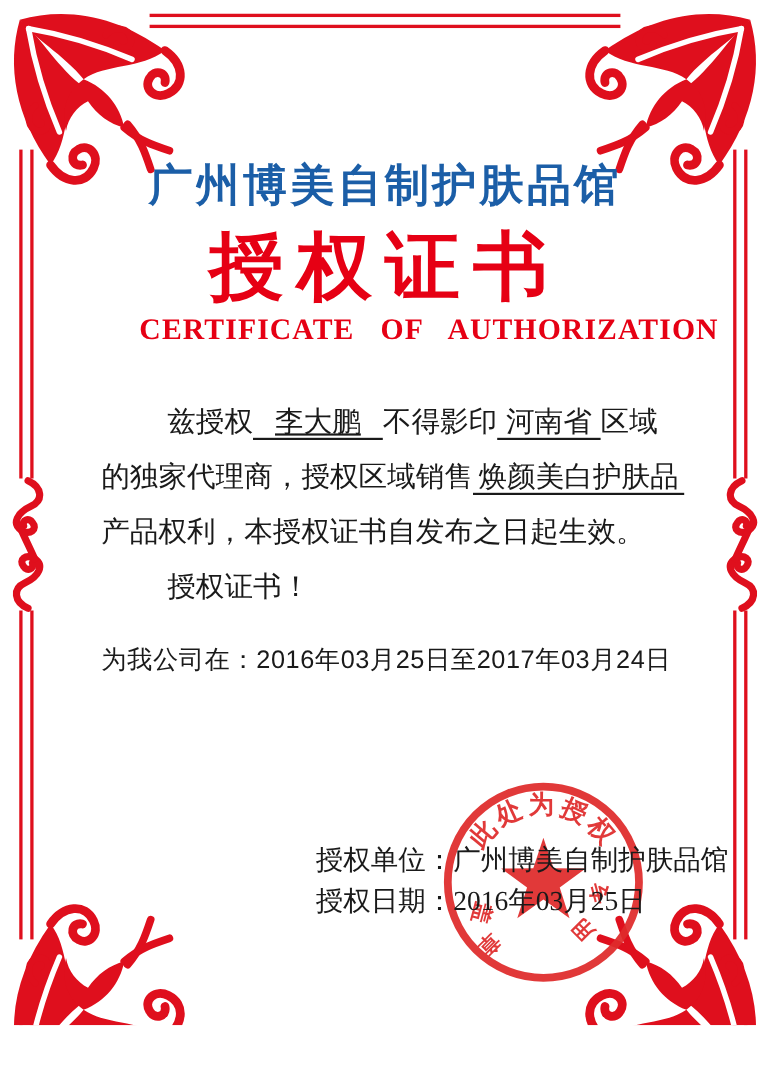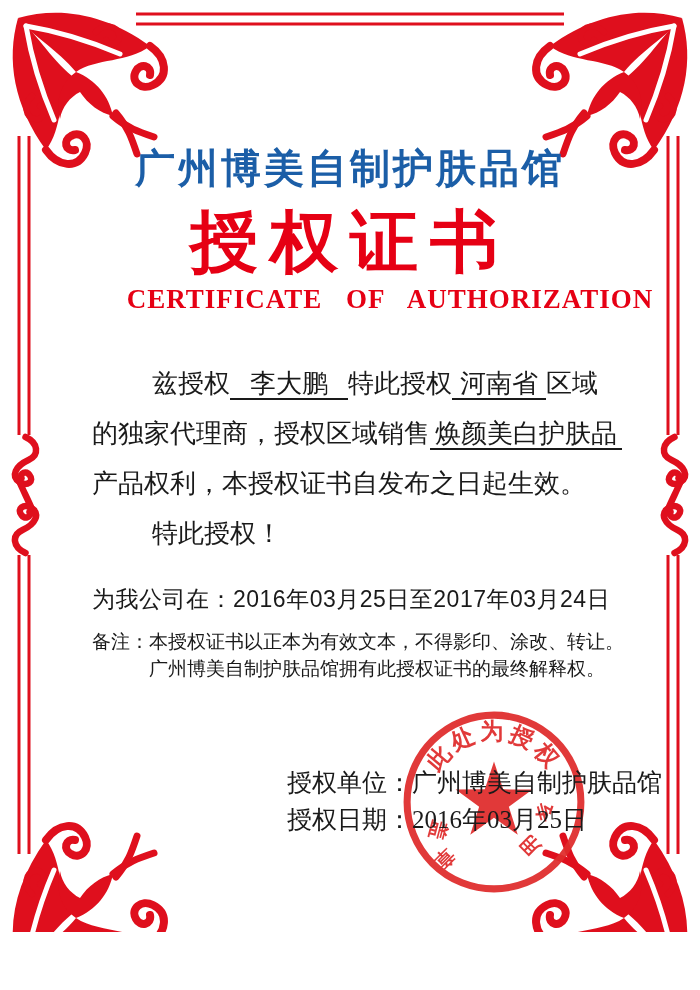--- a/index.html
+++ b/index.html
@@ -33,21 +33,21 @@
     padding-left:40px;
   }
   
   .body-text{
     left:92px;top:358px;width:545px;
     font-size:26px;line-height:50px;color:#1a1a1a;
     font-weight:500;
   }
   .body-text .indent{text-indent:60px;}
   .u{border-bottom:2px solid #1a1a1a;}
-  .u-name{padding:0 20px;}
+  .u-name{padding:0 20px;text-decoration:underline;}
   .u-region{padding:0 8px;}
   .u-product{padding:0 5px;}
   .validity{
     left:92px;top:584px;
     font-size:23px;color:#1a1a1a;font-weight:500;letter-spacing:0.5px;
   }
   .notes{
     left:92px;top:628px;width:540px;
     font-size:19px;line-height:27px;color:#1a1a1a;font-weight:500;
   }
@@ -107,32 +107,28 @@
 
     <use href="#scroll" transform="translate(25.5,495)"></use>
     <use href="#scroll" transform="translate(674.5,495) scale(-1,1)"></use>
   </svg>
 
   <div class="abs center company-title">广州博美自制护肤品馆</div>
   <div class="abs center title-cn">授权证书</div>
   <div class="abs center title-en">CERTIFICATE OF AUTHORIZATION</div>
 
   <div class="abs body-text">
-    <div class="indent"><span>兹授权</span><span class="u u-name">李大鹏</span><span>特此授权</span><span class="u u-region">河南省</span><span>区域</span></div>
+    <div class="indent"><span>兹授权</span><span class="u u-name">李大鹏</span><span>不得影印</span><span class="u u-region">河南省</span><span>区域</span></div>
     <div><span>的独家代理商，授权区域销售</span><span class="u u-product">焕颜美白护肤品</span></div>
     <div>产品权利，本授权证书自发布之日起生效。</div>
-    <div class="indent">特此授权！</div>
+    <div class="indent">授权证书！</div>
   </div>
 
   <div class="abs validity">为我公司在：2016年03月25日至2017年03月24日</div>
 
-  <div class="abs notes">
-    <div>备注：本授权证书以正本为有效文本，不得影印、涂改、转让。</div>
-    <div class="note-line2">广州博美自制护肤品馆拥有此授权证书的最终解释权。</div>
-  </div>
 
   <svg class="abs stamp" width="192" height="192" viewBox="0 0 190 190">
     <defs>
       <path id="arcTop" d="M 36.7,73.8 A 62,62 0 0 1 153.3,73.8" fill="none"></path>
     </defs>
     <circle cx="95" cy="95" r="86" fill="none" stroke="#df2b2b" stroke-width="7"></circle>
     <polygon fill="#df2b2b" points="95,55 104.1,82.5 133,82.6 109.7,99.8 118.5,127.4 95,110.5 71.5,127.4 80.3,99.8 57,82.6 85.9,82.5"></polygon>
     <text font-size="23" font-weight="700" fill="#df2b2b" letter-spacing="4" font-family="Liberation Serif, DejaVu Serif, serif">
       <textPath href="#arcTop" startOffset="50%" text-anchor="middle">此处为授权</textPath>
     </text>

